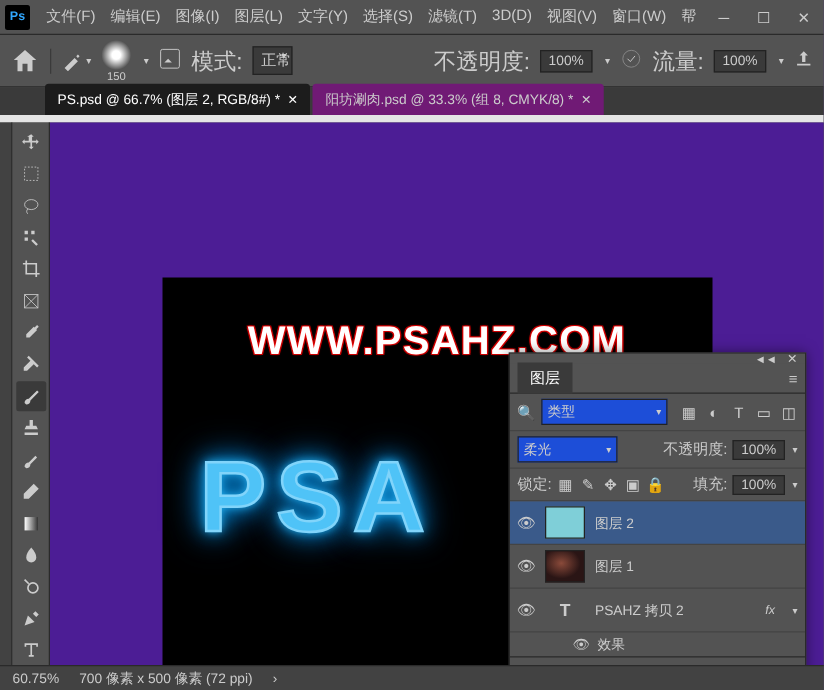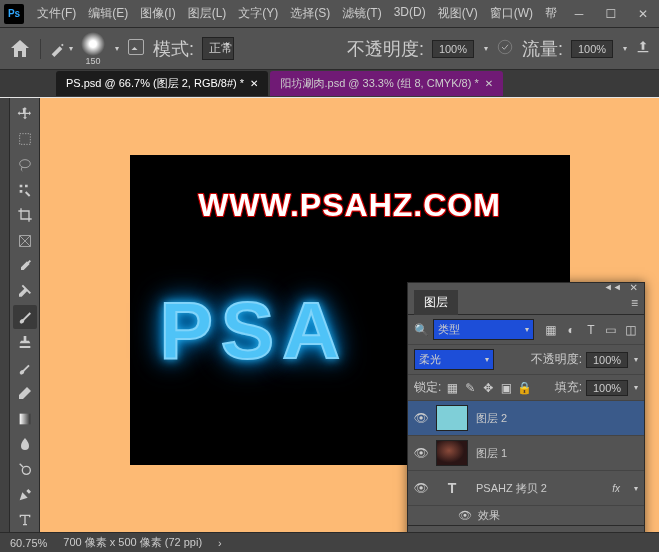--- a/index.html
+++ b/index.html
@@ -11,31 +11,31 @@
 .win-controls{display:flex;gap:8px;align-items:center}
 .win-btn{width:24px;height:20px;display:flex;align-items:center;justify-content:center;cursor:pointer}
 .optbar{height:42px;background:#535353;border-bottom:1px solid #2a2a2a;display:flex;align-items:center;padding:0 8px;gap:8px}
 .home-icon{width:24px;height:24px;display:flex;align-items:center;justify-content:center}
 .brush-preview{display:flex;flex-direction:column;align-items:center;font-size:9px}
 .brush-dot{width:24px;height:24px;background:radial-gradient(circle,#fff 0%,#fff 20%,transparent 70%);border-radius:50%}
 .opt-label{font-size:18px}
 .opt-select{background:#3a3a3a;border:1px solid #222;padding:2px 0 2px 6px;font-size:12px;color:#ccc;position:relative}
 .opt-input{background:#3a3a3a;border:1px solid #222;padding:2px 4px;font-size:11px;color:#ccc;width:42px;text-align:center}
 .chev{font-size:8px;margin-left:2px}
-.tabbar{height:28px;background:#3a3a3a;display:flex;align-items:center;padding-left:56px;border-bottom:1px solid #e5e5e5}
+.tabbar{height:28px;background:#3a3a3a;display:flex;align-items:flex-end;padding-left:36px;border-bottom:6px solid #e5e5e5}
 .tab{padding:5px 10px;font-size:11px;display:flex;align-items:center;gap:6px;background:#701a75;margin-right:2px;border-top-left-radius:3px;border-top-right-radius:3px}
 .tab.active{background:#1c1c1c;color:#fff}
 .tab-close{font-size:10px;cursor:pointer}
 .workspace{display:flex;height:calc(100% - 118px)}
 .palette-col{width:10px;background:#424242;border-right:1px solid #2a2a2a}
 .toolbar{width:30px;background:#535353;border-right:1px solid #2a2a2a;display:flex;flex-direction:column;align-items:center;padding-top:4px;gap:2px}
 .tool{width:24px;height:24px;display:flex;align-items:center;justify-content:center;cursor:pointer;border-radius:2px;position:relative}
 .tool.active{background:#3a3a3a}
 .tool svg{width:16px;height:16px}
-.canvas-area{flex:1;background:#fdba74;display:flex;align-items:center;justify-content:center;position:relative;overflow:hidden}
+.canvas-area{flex:1;background:#4c1d95;display:flex;align-items:flex-end;justify-content:center;position:relative;overflow:hidden}
 .canvas{width:440px;height:310px;background:#000;position:relative;margin-top:-10px}
 .url-text{position:absolute;top:32px;left:50%;transform:translateX(-50%);font-size:32px;font-weight:bold;color:#fff;text-shadow:0 0 1px #f00,0 0 2px #f00,-1px -1px 0 #a00,1px -1px 0 #a00,-1px 1px 0 #a00,1px 1px 0 #a00;letter-spacing:1px;white-space:nowrap}
 .psahz-text{position:absolute;top:130px;left:30px;font-size:80px;font-weight:900;letter-spacing:8px;color:#4fc3f7;text-shadow:0 0 8px #29b6f6,0 0 16px #0288d1,0 0 24px #01579b,0 0 32px #0277bd;-webkit-text-stroke:2px #81d4fa;font-family:Arial Black,sans-serif}
 .panel{position:absolute;right:14px;bottom:0;width:238px;background:#535353;border:1px solid #2a2a2a;box-shadow:0 0 10px rgba(0,0,0,.5)}
 .panel-drag{height:8px;background:#535353;display:flex;justify-content:flex-end;align-items:center;padding-right:6px;gap:8px}
 .panel-tabbar{height:24px;display:flex;align-items:center;border-bottom:1px solid #2a2a2a;padding-left:6px}
 .panel-tab{padding:4px 10px;font-size:12px;background:#3a3a3a;color:#fff}
 .panel-menu{margin-left:auto;margin-right:6px;cursor:pointer}
 .panel-row{display:flex;align-items:center;padding:4px 6px;gap:4px;border-bottom:1px solid #444}
 .type-select{background:#1d4ed8;border:1px solid #222;padding:2px 4px;font-size:11px;color:#ccc;flex:1;display:flex;align-items:center;gap:4px}

